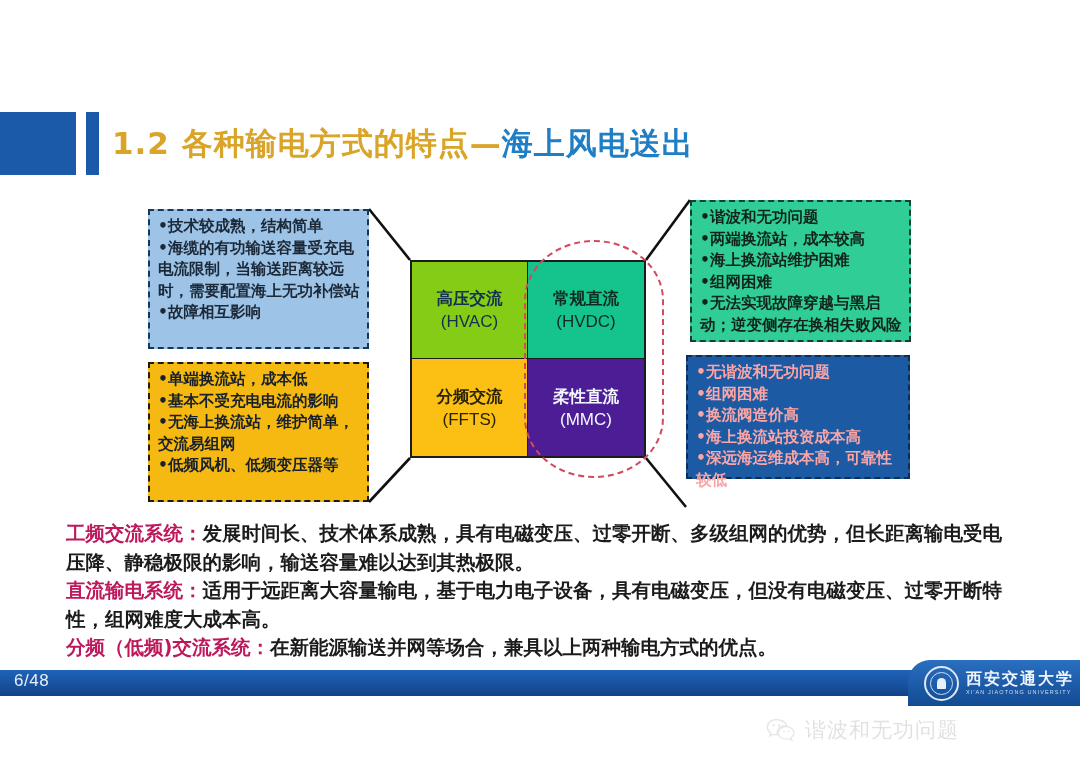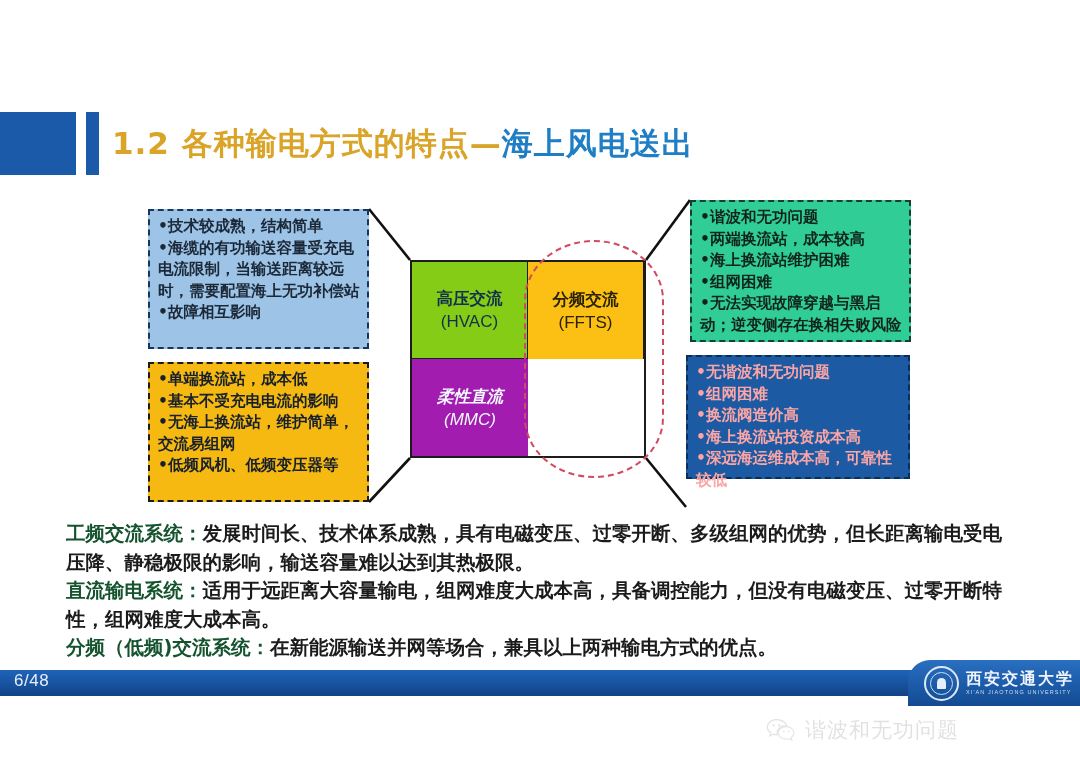--- a/index.html
+++ b/index.html
@@ -53,37 +53,37 @@
     display:flex;flex-direction:column;align-items:center;justify-content:center;
     font-size:16.5px;font-weight:bold;line-height:23px;text-align:center;
     font-family:"DejaVu Sans","Liberation Sans",sans-serif;
     box-sizing:border-box;
   }
   .cell .cn{display:block;}
   .cell .en{display:block;font-family:"Liberation Sans",sans-serif;font-weight:normal;font-size:17px;}
   .cell-hvac{background:#84cc16;color:#13304f;border-right:1px solid #1c1c1c;border-bottom:1px solid #1c1c1c;}
   .cell-hvdc{background:#14c48c;color:#0d2b22;border-bottom:1px solid #1c1c1c;}
   .cell-ffts{background:#fbc013;color:#2a2205;border-right:1px solid #1c1c1c;}
-  .cell-mmc {background:#a21caf;color:#f4f9ff;font-style:italic;}
+  .cell-mmc {background:#4c1d95;color:#f4f9ff;}
 
   
   .dc-highlight{
     position:absolute;left:524px;top:228px;width:140px;height:238px;
     border:2px dashed #d24a5e;border-radius:70px/60px;box-sizing:border-box;
     pointer-events:none;
   }
 
   
   .para-wrap{position:absolute;left:66px;top:508px;width:950px;}
   .para{
     font-size:19.5px;line-height:28.5px;color:#1b1b1b;font-weight:bold;
     font-family:"DejaVu Sans","Liberation Sans",sans-serif;
     margin:0 0 0 0;text-align:left;
   }
-  .para .lead{color:#14532d;}
+  .para .lead{color:#be185d;}
 
   
   .footer-bar{position:absolute;left:0;top:658px;width:1080px;height:26px;
     background:linear-gradient(180deg,#1f63b8 0%,#17529f 55%,#124285 100%);}
   .page-num{position:absolute;left:14px;top:659px;font-size:17px;color:#e8eef7;
     font-family:"Liberation Sans",sans-serif;letter-spacing:.5px;}
   .logo-wrap{position:absolute;left:908px;top:648px;width:172px;height:46px;
     background:linear-gradient(180deg,#2a6fc0 0%,#1b59a6 60%,#134b91 100%);
     border-top-left-radius:22px;display:flex;align-items:center;gap:7px;padding-left:16px;box-sizing:border-box;}
   .logo-seal{width:31px;height:31px;border-radius:50%;border:2px solid #dfe9f6;
@@ -139,34 +139,38 @@
 •组网困难
 •换流阀造价高
 •海上换流站投资成本高
 •深远海运维成本高，可靠性较低</div>
 
   <div class="matrix">
     <div class="cell cell-hvac">
       <span class="cn">高压交流</span>
       <span class="en">(HVAC)</span>
     </div>
+    <div class="cell cell-hvdc">
+      <span class="cn">常规直流</span>
+      <span class="en">(HVDC)</span>
+    </div>
     <div class="cell cell-ffts">
       <span class="cn">分频交流</span>
       <span class="en">(FFTS)</span>
     </div>
     <div class="cell cell-mmc">
       <span class="cn">柔性直流</span>
       <span class="en">(MMC)</span>
     </div>
   </div>
   <div class="dc-highlight"></div>
 
   <div class="para-wrap">
     <p class="para"><span class="lead">工频交流系统</span><span class="lead">：</span><span>发展时间长、技术体系成熟，具有电磁变压、过零开断、多级组网的优势，但长距离输电受电压降、静稳极限的影响，输送容量难以达到其热极限。</span></p>
-    <p class="para"><span class="lead">直流输电系统</span><span class="lead">：</span><span>适用于远距离大容量输电，组网难度大成本高，具备调控能力，但没有电磁变压、过零开断特性，组网难度大成本高。</span></p>
+    <p class="para"><span class="lead">直流输电系统</span><span class="lead">：</span><span>适用于远距离大容量输电，基于电力电子设备，具有电磁变压，但没有电磁变压、过零开断特性，组网难度大成本高。</span></p>
     <p class="para"><span class="lead">分频（低频)交流系统</span><span class="lead">：</span><span>在新能源输送并网等场合，兼具以上两种输电方式的优点。</span></p>
   </div>
 
   <div class="footer-bar"></div>
   <div class="page-num">6/48</div>
 
   <div class="logo-wrap">
     <div class="logo-seal">
         <div class="bell"></div>
       </div>

